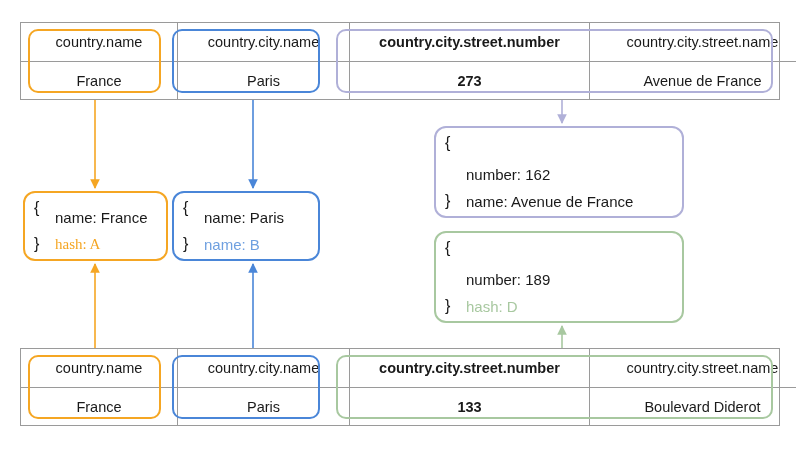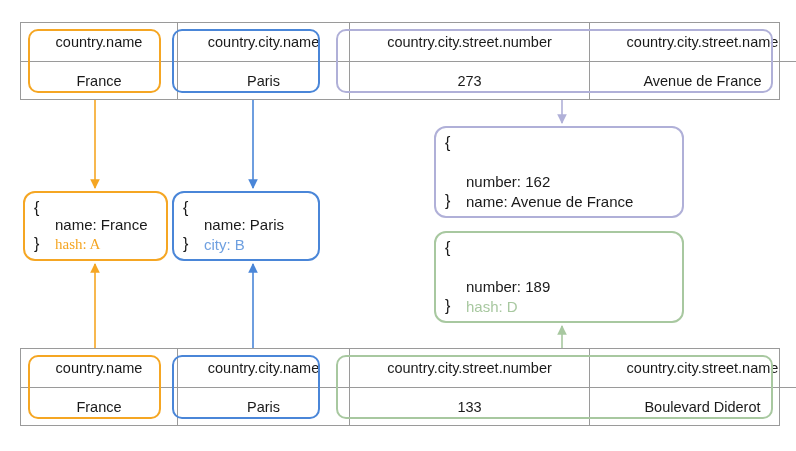--- a/index.html
+++ b/index.html
@@ -50,21 +50,21 @@
     white-space: nowrap;
   }
   .tbl td.no-left   { border-left: 0; }
   .tbl td.no-right  { border-right: 0; }
   .tbl tr:first-child td { border-top: 0; }
   .tbl tr:last-child  td { border-bottom: 0; }
 
   
   .c1 { width: 148px; }
   .c2 { width: 163px; }
-  .c3 { width: 231px; }
+  .c3 { width: 231px; font-weight: bold; }
   .c4 { width: 217px; }
 
   
   .hl {
     position: absolute;
     border-width: 2px;
     border-style: solid;
     border-radius: 10px;
     box-sizing: border-box;
     pointer-events: none;
@@ -91,21 +91,21 @@
     font-family: "Liberation Sans", sans-serif;
   }
   .json-box .brace-open  { top: 5px; }
   .json-box .brace-close { bottom: 4px; }
   .json-box .fields {
     position: absolute;
     left: 30px;
     right: 6px;
     bottom: 5px;
   }
-  .json-box .fields div { white-space: nowrap; }
+  .json-box .fields div { white-space: nowrap; margin-top: 7px; }
   .hash-line { font-weight: 400; }
 
   
   #arrows {
     position: absolute;
     left: 0; top: 0;
     width: 796px; height: 451px;
     pointer-events: none;
   }
 </style>
@@ -167,21 +167,21 @@
       <div>name: France</div>
       <div class="hash-line" style="color:#f5a623;font-family:Liberation Serif, serif;">hash: A</div>
     </div>
   </div>
 
   <div class="json-box" style="left:172px; top:191px; width:148px; height:70px; border-color:#4a86d8;">
     <span class="brace brace-open">{</span>
     <span class="brace brace-close">}</span>
     <div class="fields">
       <div>name: Paris</div>
-      <div class="hash-line" style="color:#6fa0e0;">city: B</div>
+      <div class="hash-line" style="color:#6fa0e0;">name: B</div>
     </div>
   </div>
 
   <div class="json-box" style="left:434px; top:126px; width:250px; height:92px; border-color:#b0b0d8;">
     <span class="brace brace-open">{</span>
     <span class="brace brace-close">}</span>
     <div class="fields">
       <div>number: 162</div>
       <div>name: Avenue de France</div>
     </div>

